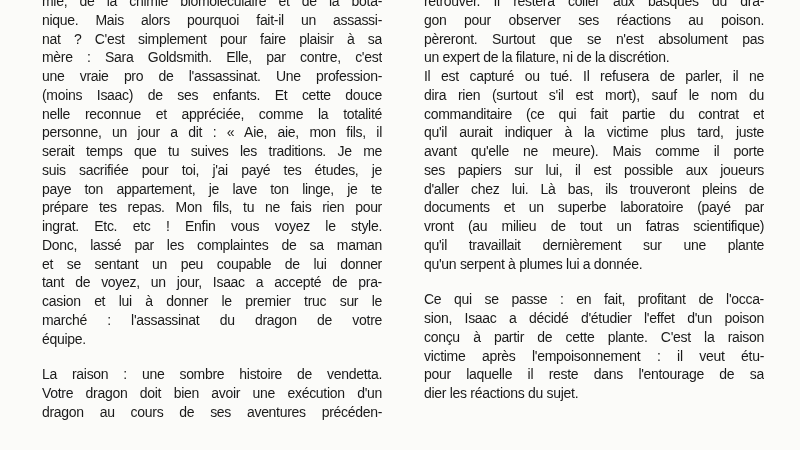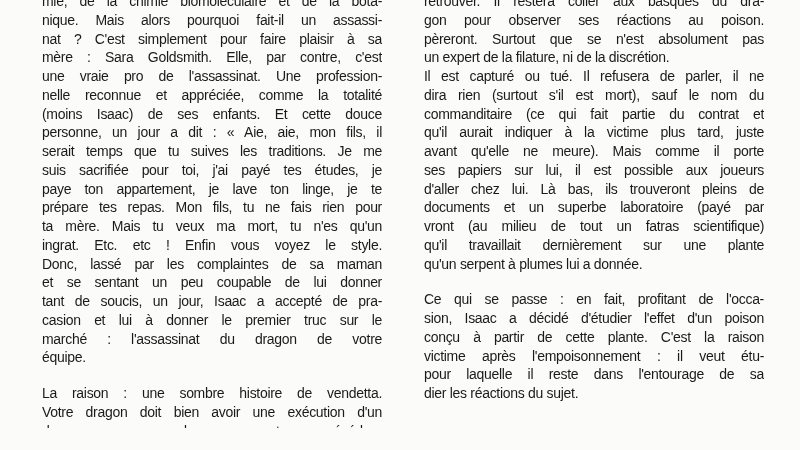--- a/index.html
+++ b/index.html
@@ -56,32 +56,31 @@
 
   <div class="col col-left">
     <div class="col-inner">
 
       <div class="block">
         <div class="line">mie, de la chimie biomoléculaire et de la bota-</div>
         <div class="line">nique. Mais alors pourquoi fait-il un assassi-</div>
         <div class="line">nat ? C'est simplement pour faire plaisir à sa</div>
         <div class="line">mère : Sara Goldsmith. Elle, par contre, c'est</div>
         <div class="line">une vraie pro de l'assassinat. Une profession-</div>
+        <div class="line">(moins Isaac) de ses enfants. Et cette douce</div>
         <div class="line">nelle reconnue et appréciée, comme la totalité</div>
-        <div class="line">(moins Isaac) de ses enfants. Et cette douce</div>
         <div class="line">personne, un jour a dit : « Aie, aie, mon fils, il</div>
         <div class="line">serait temps que tu suives les traditions. Je me</div>
         <div class="line">suis sacrifiée pour toi, j'ai payé tes études, je</div>
         <div class="line">paye ton appartement, je lave ton linge, je te</div>
         <div class="line">prépare tes repas. Mon fils, tu ne fais rien pour</div>
-        <div class="line">ta mère. Mais tu veux ma mort, tu n'es qu'un</div>
         <div class="line">ingrat. Etc. etc ! Enfin vous voyez le style.</div>
         <div class="line">Donc, lassé par les complaintes de sa maman</div>
         <div class="line">et se sentant un peu coupable de lui donner</div>
-        <div class="line">tant de soucis, un jour, Isaac a accepté de pra-</div>
+        <div class="line">tant de voyez, un jour, Isaac a accepté de pra-</div>
         <div class="line">casion et lui à donner le premier truc sur le</div>
         <div class="line">marché : l'assassinat du dragon de votre</div>
         <div class="line end">équipe.</div>
       </div>
 
       <div class="block">
         <div class="line"><span class="lead">La raison</span><span> : une sombre histoire de vendetta.</span></div>
         <div class="line">Votre dragon doit bien avoir une exécution d'un</div>
         <div class="line">dragon au cours de ses aventures précéden-</div>
       </div>

